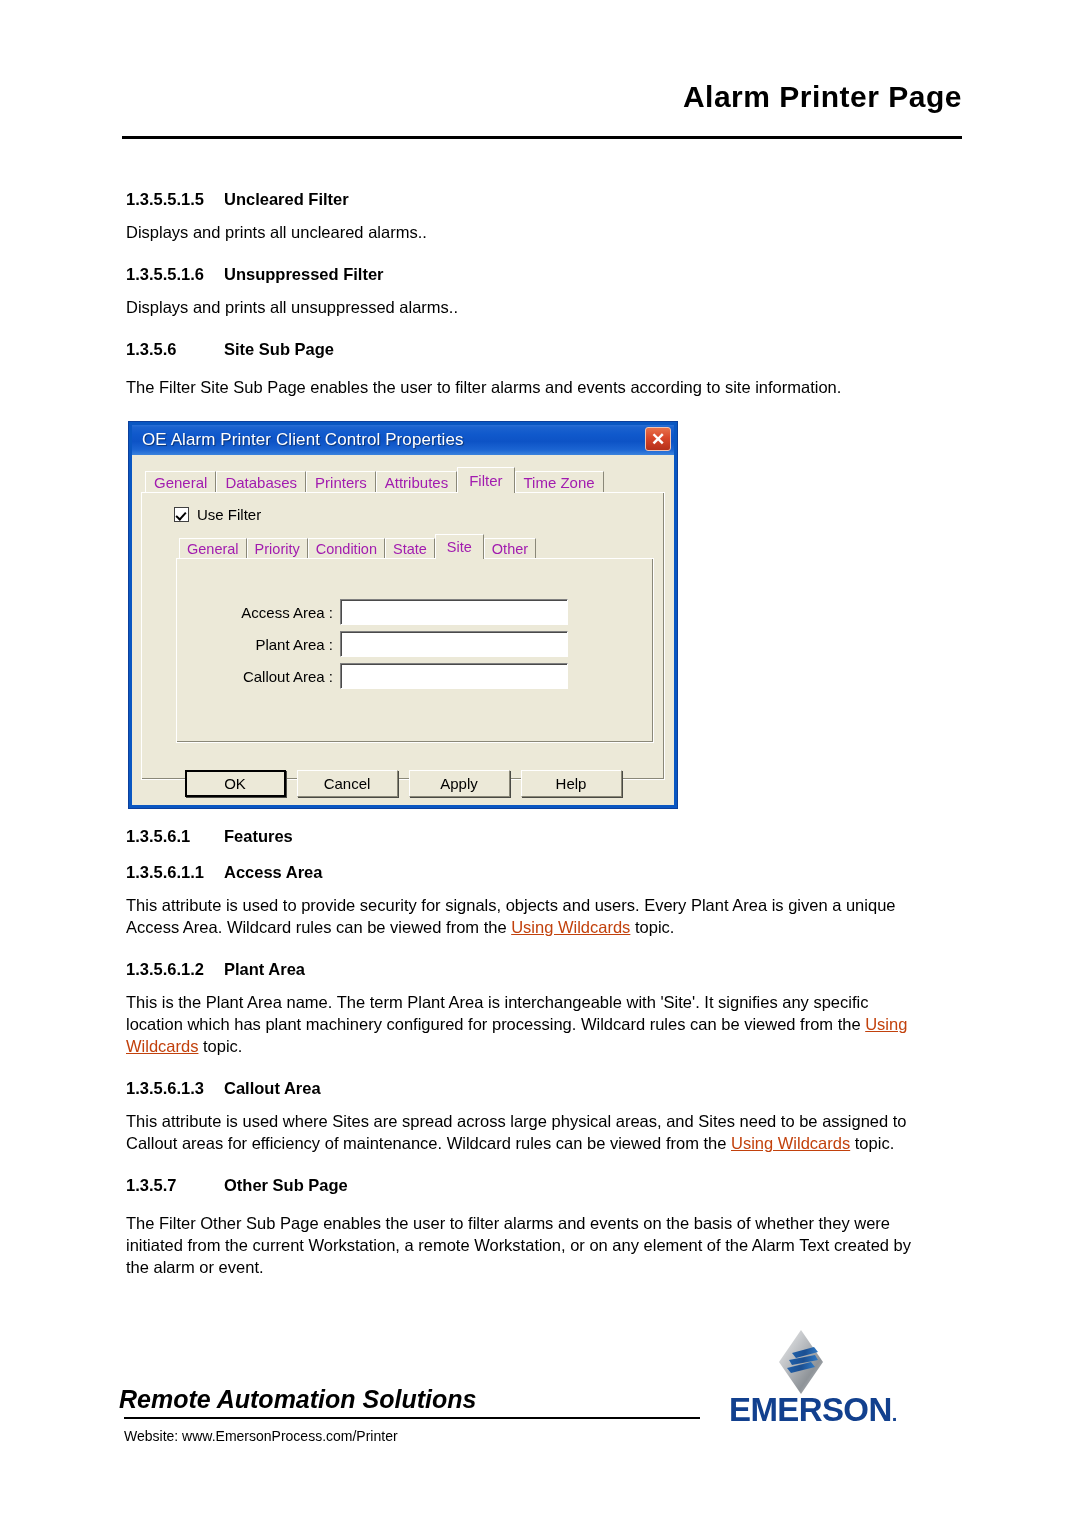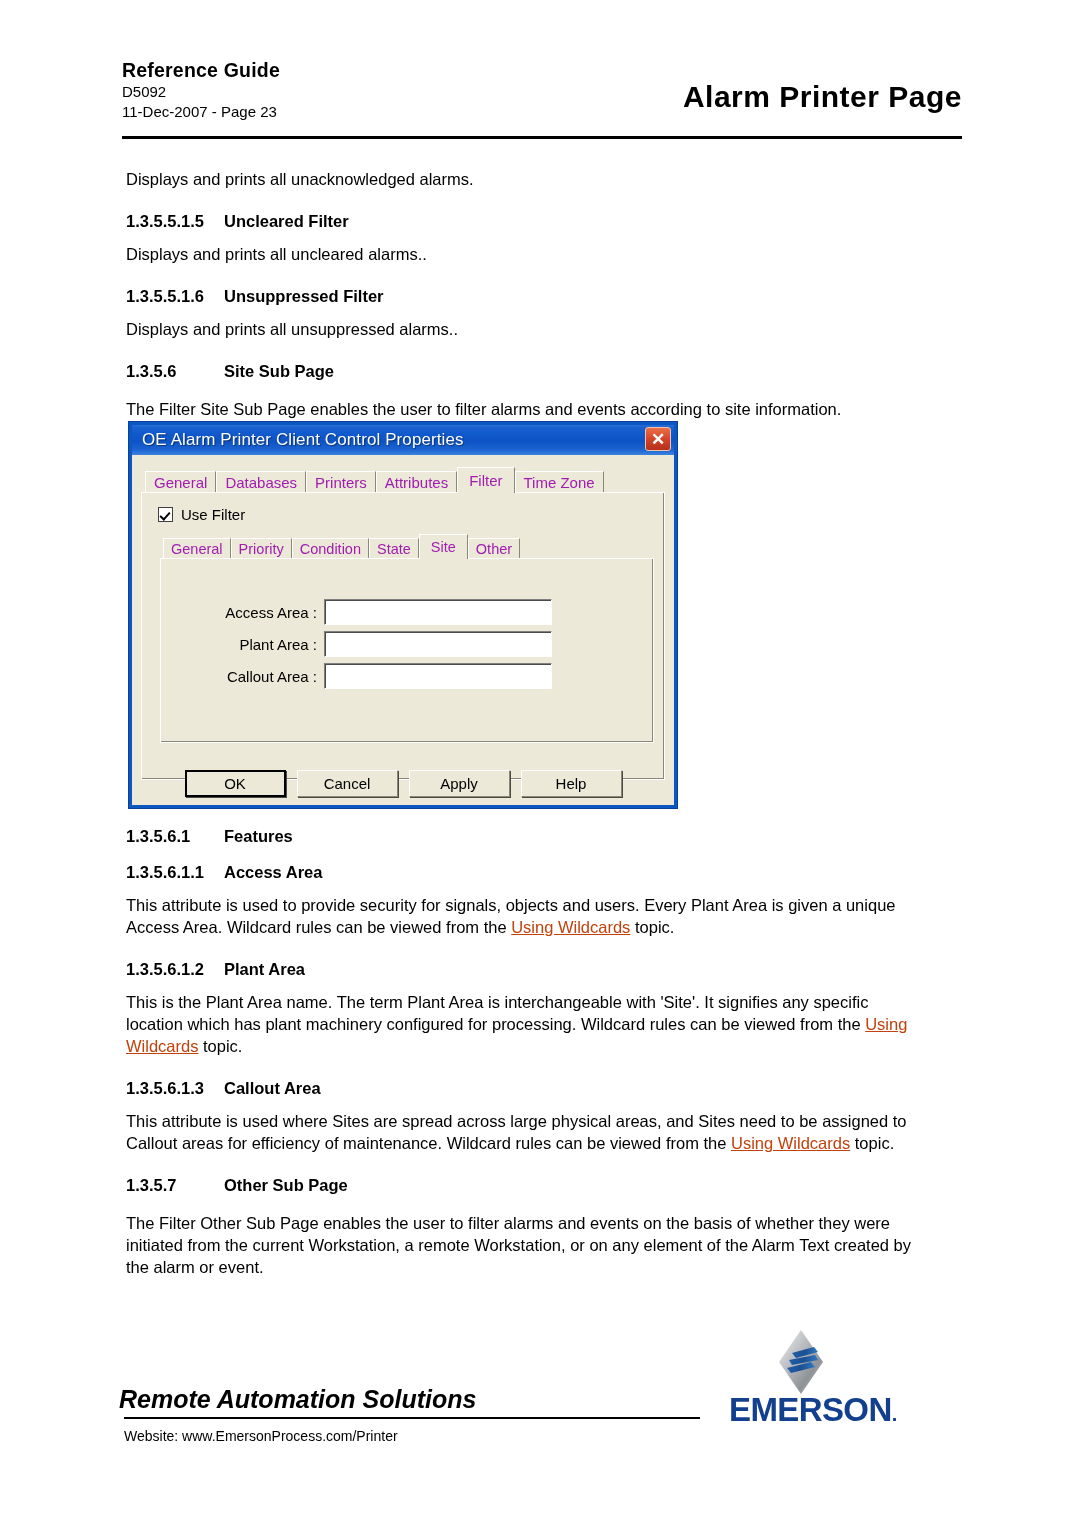--- a/index.html
+++ b/index.html
@@ -196,21 +196,21 @@
     z-index: 5;
     padding: 0 11px;
   }
   .tabpanel {
     position: relative;
     border: 1px solid #ffffff;
     border-top: 1px solid #ffffff;
     box-shadow: inset -1px -1px 0 #8a8878;
     background: #ece9d8;
     box-sizing: border-box;
-    padding: 11px 10px 10px 10px;
+    padding: 11px 10px 10px 26px;
     height: 288px;
   }
 
   
   .checkrow {
     display: flex;
     align-items: center;
     gap: 8px;
     margin: 2px 0 9px 6px;
   }
@@ -369,31 +369,25 @@
     font-size: 20px;
     color: #12408e;
   }
 </style>
 </head>
 <body>
 
 <div class="page">
 
   <div class="header">
-    <div class="hdr-left">
-      <div class="hdr-ref">Reference Guide</div>
-      <div class="hdr-doc">D5092</div>
-      <div class="hdr-date">11-Dec-2007 - Page 23</div>
-    </div>
     <div class="hdr-title">Alarm Printer Page</div>
   </div>
   <div class="hdr-rule"></div>
 
   <div class="body-block" style="top:168px;">
-    <p class="para">Displays and prints all unacknowledged alarms.</p>
     <div class="spacer-l"></div>
 
     <div class="h-sec">
       <span class="num">1.3.5.5.1.5</span><span>Uncleared Filter</span>
     </div>
     <div class="spacer-s"></div>
     <p class="para">Displays and prints all uncleared alarms..</p>
     <div class="spacer-l"></div>
 
     <div class="h-sec">

